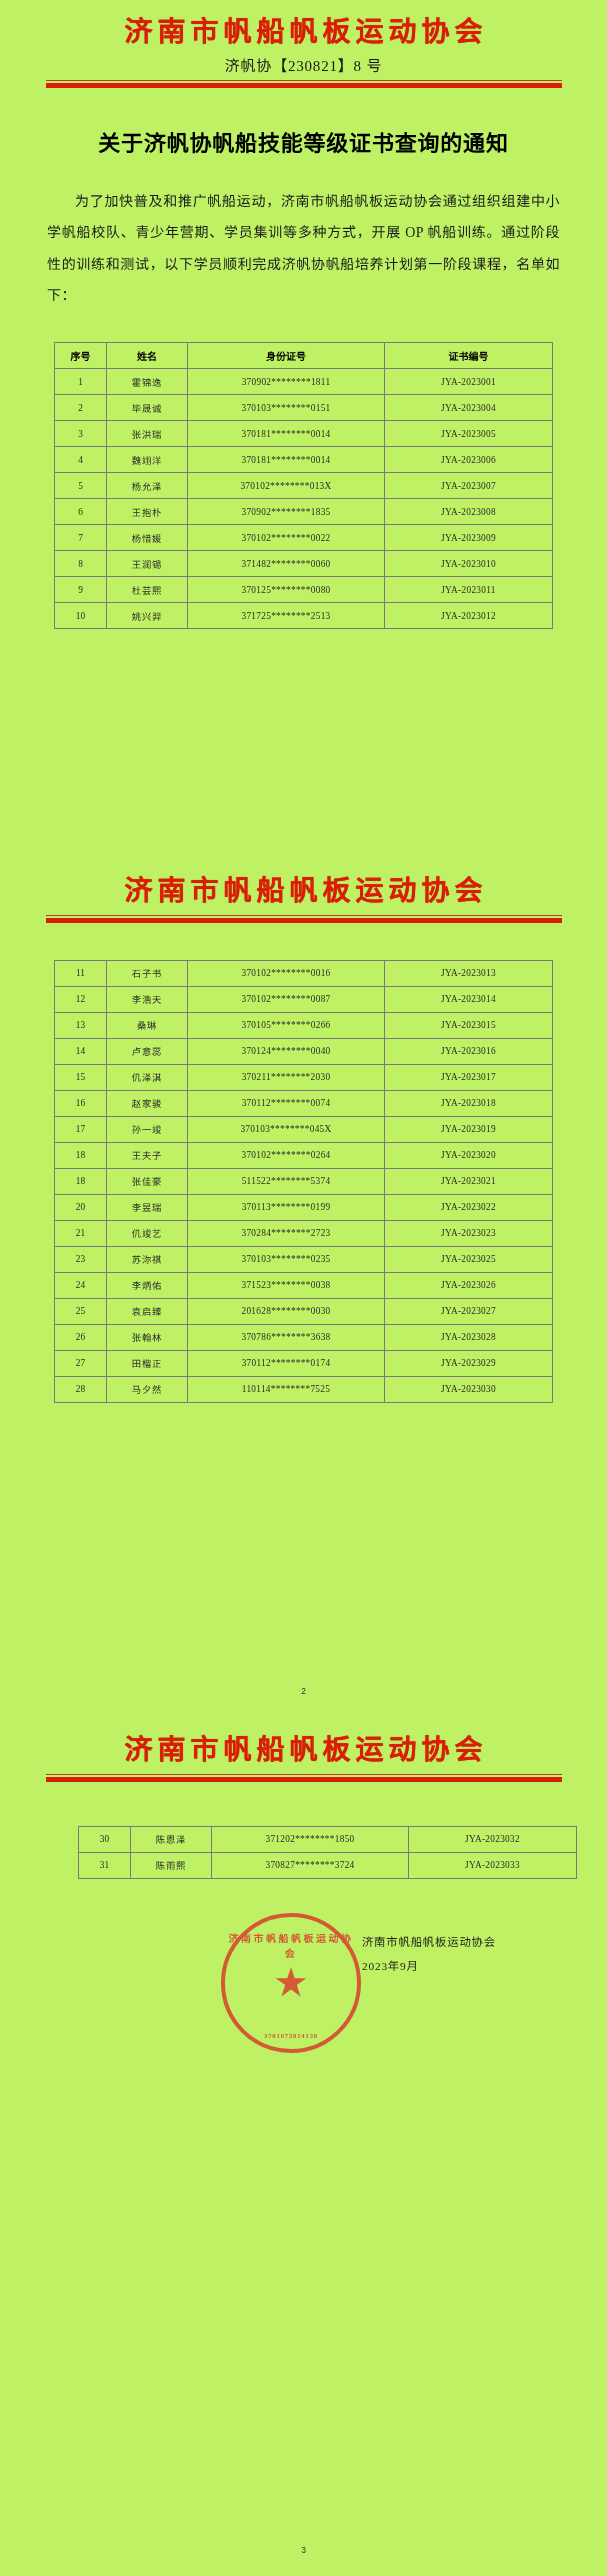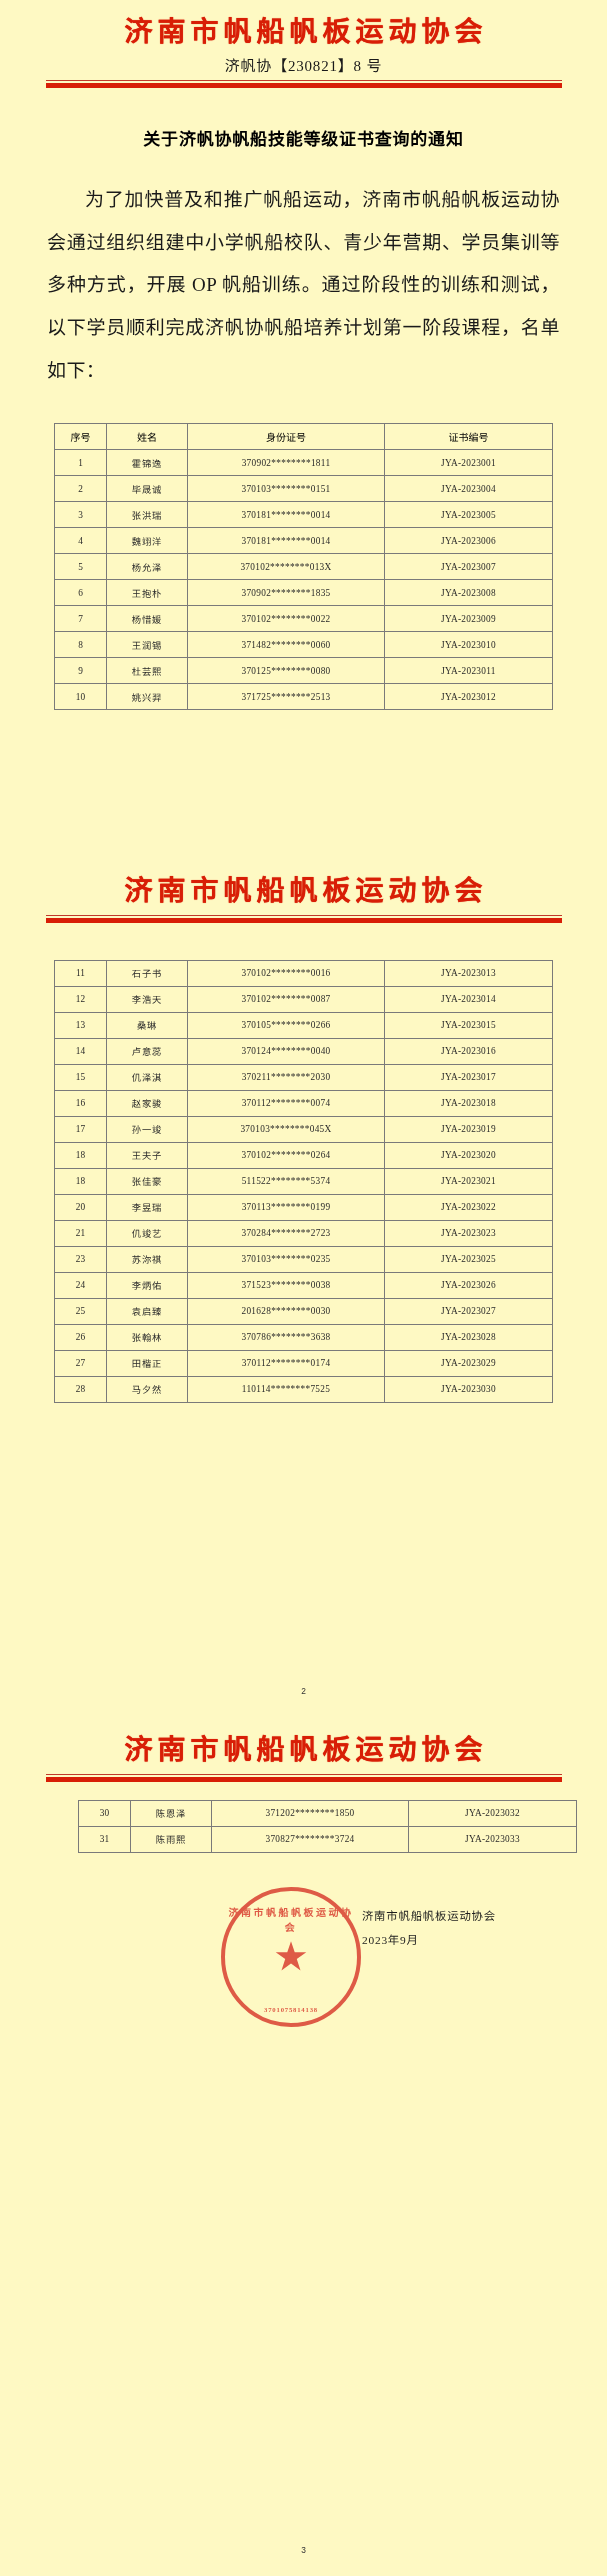--- a/index.html
+++ b/index.html
@@ -9,21 +9,21 @@
   }
   body {
     width: 607px;
     font-family: "Liberation Serif", "DejaVu Serif", serif;
     color: #111;
     -webkit-font-smoothing: antialiased;
   }
   .page {
     width: 607px;
     position: relative;
-    background: #fef9c3;
+    background: #bef264;
     box-sizing: border-box;
   }
   #page-1 { height: 859px; }
   #page-2 { height: 859px; }
   #page-3 { height: 859px; }
 
   
   .letterhead {
     padding-top: 13.5px;
     text-align: center;
@@ -57,29 +57,29 @@
   .rule-thick {
     height: 5px;
     background: #d81e06;
   }
   .letterhead.secondary .rule-wrap { margin-top: 7.6px; }
 
   
   .doc-title {
     margin-top: 37px;
     text-align: center;
-    font-size: 17px;
+    font-size: 22px;
     font-weight: 700;
     letter-spacing: 0.8px;
     color: #000;
     font-family: "Liberation Sans", "DejaVu Sans", sans-serif;
   }
   .body-para {
     margin: 29px 47px 0 47px;
-    font-size: 19px;
+    font-size: 14px;
     line-height: 2.25;
     text-align: justify;
     text-indent: 2em;
     letter-spacing: 0.4px;
     color: #1a1a1a;
   }
 
   
   .roster-table {
     border-collapse: collapse;
@@ -90,41 +90,41 @@
   .roster-table th,
   .roster-table td {
     border: 0.8px solid #7a7a7a;
     text-align: center;
     vertical-align: middle;
     font-size: 9.3px;
     color: #2a2a2a;
     font-family: "Liberation Serif", "DejaVu Serif", serif;
   }
   .roster-table th {
-    font-weight: 400;
+    font-weight: 700;
     font-size: 10px;
     height: 23.6px;
     color: #000;
     text-align: center;
   }
   .roster-table td { height: 23px; }
   .col-idx   { width: 49px; }
   .col-name  { width: 78px; border-radius: 11px; }
   .col-id    { width: 194px; }
   .col-cert  { width: 165px; }
   .cell-name { letter-spacing: 0.8px; }
   .cell-id, .cell-cert {
     font-family: "Liberation Sans", "DejaVu Sans", sans-serif;
     letter-spacing: 0.3px;
     font-size: 8.9px;
   }
 
   .table-block-1 { margin-top: 30px; }
   .table-block-2 { margin-top: 37px; }
-  .table-block-3 { margin-top: 18px; padding-left: 48px; }
+  .table-block-3 { margin-top: 44px; padding-left: 48px; }
 
   
   .page-number {
     position: absolute;
     bottom: 22px;
     left: 0;
     width: 100%;
     text-align: center;
     font-size: 8.4px;
     color: #333;

